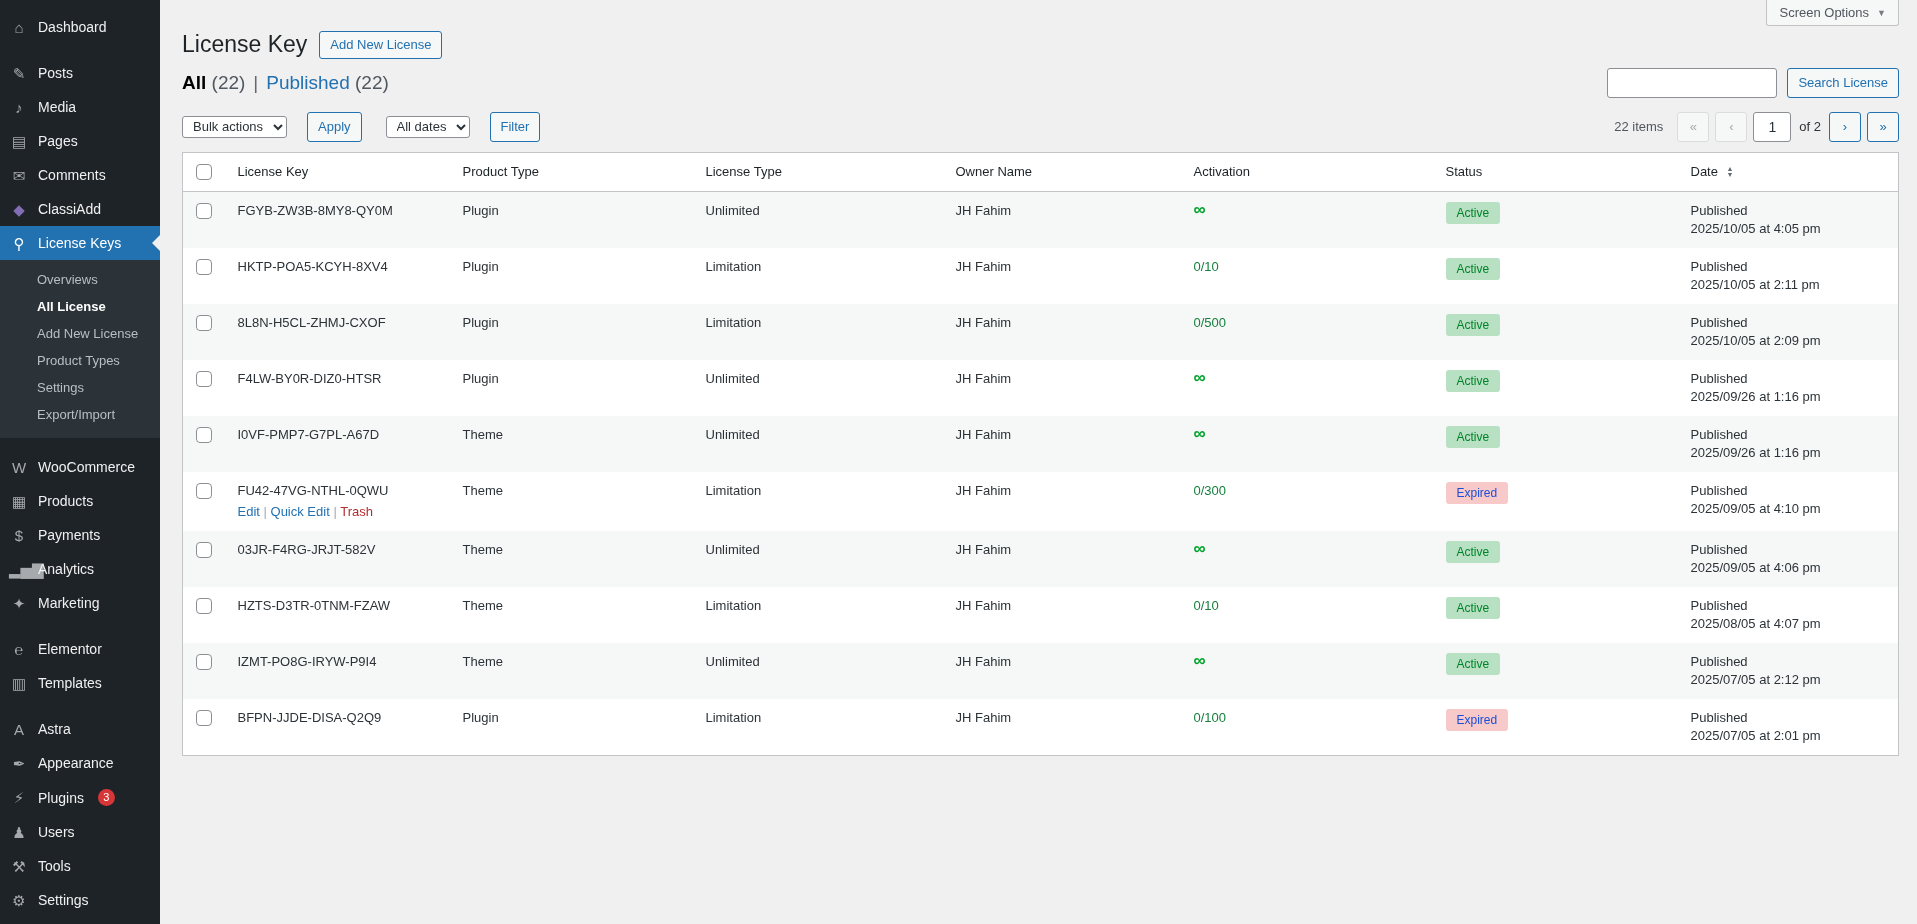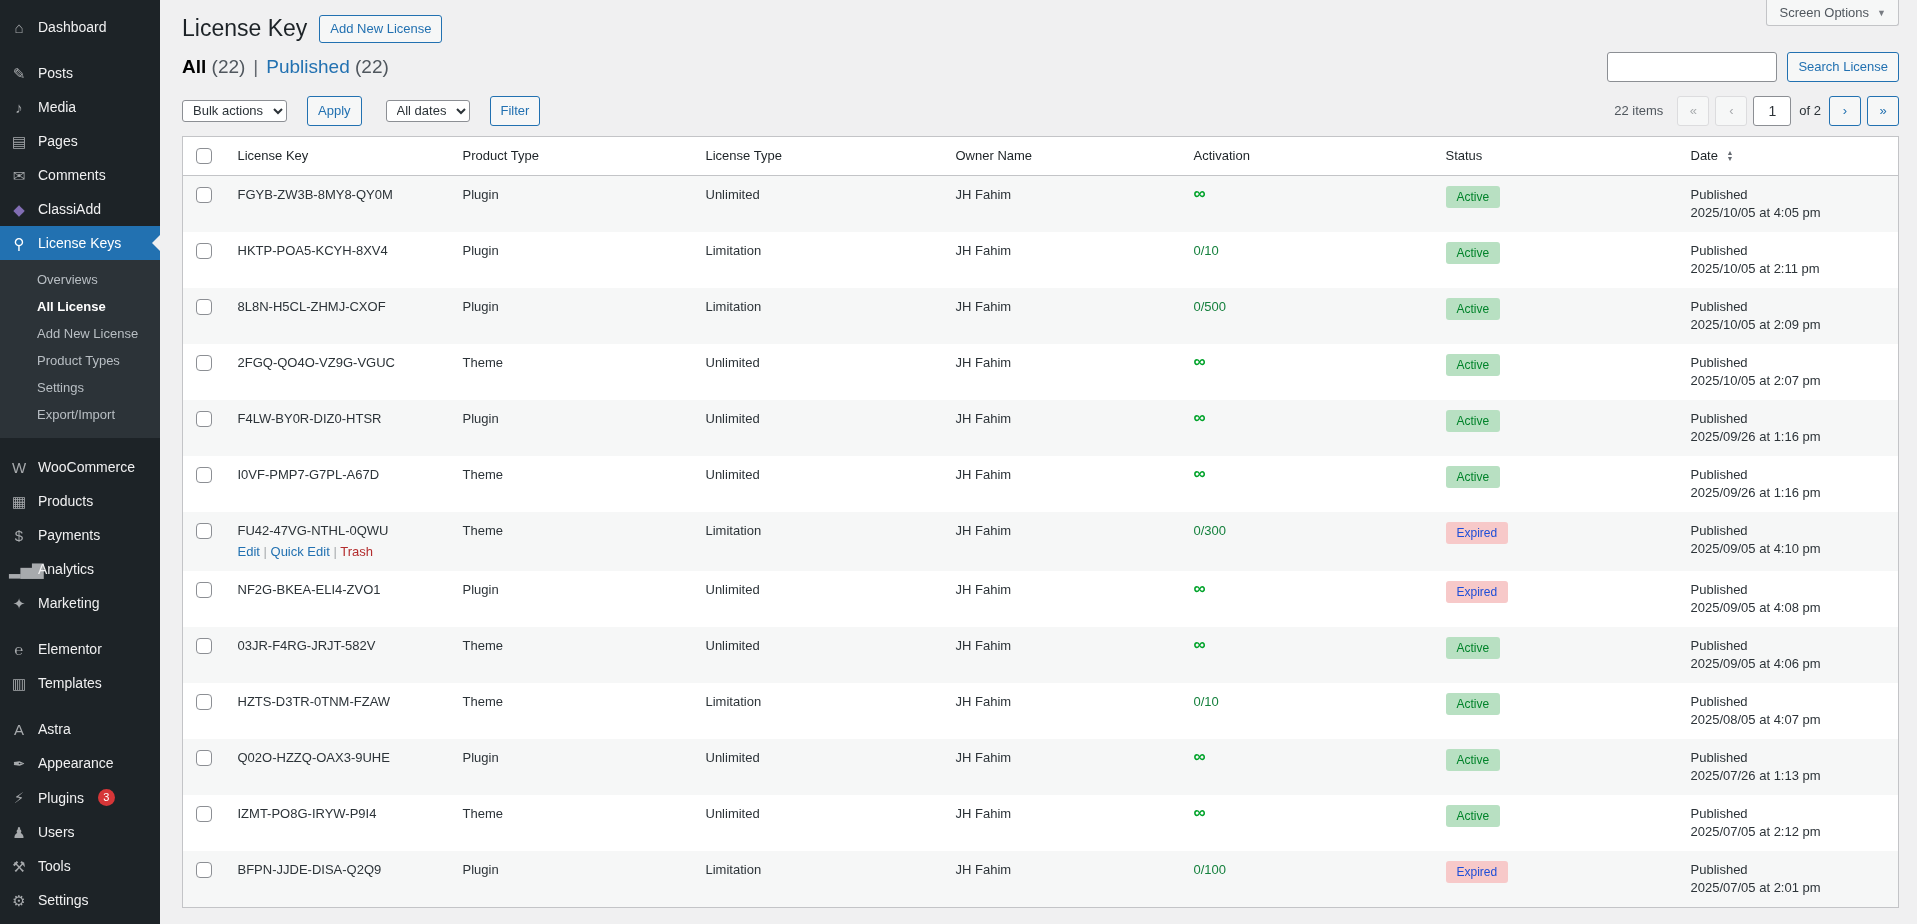--- a/index.html
+++ b/index.html
@@ -31,21 +31,21 @@
     color:#b9bfc4; cursor:pointer; text-decoration:none;
   }
   .submenu-item.current { color:#fff; font-weight:700; }
   .badge {
     display:inline-flex; align-items:center; justify-content:center;
     min-width:17px; height:17px; margin-left:5px; padding:0 4px;
     background:#d63638; color:#fff; border-radius:50%; font-size:11px; line-height:1;
   }
 
   
-  .content { flex:1; position:relative; padding:0 18px 0 22px; overflow:hidden; background:#f0f0f1; }
+  .content { flex:1; position:relative; padding:16px 18px 0 22px; overflow:hidden; background:#f0f0f1; }
   .screen-options {
     position:absolute; top:0; right:18px;
     display:inline-flex; align-items:center; gap:8px;
     background:#f6f7f7; border:1px solid #c3c4c7; border-top:none;
     border-radius:0 0 3px 3px; padding:5px 12px; font-size:13px; color:#50575e; cursor:pointer;
   }
   .screen-options .so-arrow { font-size:9px; color:#787c82; }
 
   .page-header { display:flex; align-items:center; gap:12px; padding-top:14px; }
   h1.title { margin:0; font-size:23px; font-weight:400; color:#1d2327; line-height:1.3; }
@@ -349,36 +349,20 @@
     <td><span class="act limited">0/500</span></td>
     <td><span class="status-badge active">Active</span></td>
     <td>
       <span>Published</span><br>
       <span>2025/10/05 at 2:09 pm</span>
     </td>
   </tr>
           <tr>
     <td class="check-col"><input type="checkbox" style=""></td>
     <td>
-      <span>2FGQ-QO4O-VZ9G-VGUC</span>
-      
-    </td>
-    <td>Theme</td>
-    <td>Unlimited</td>
-    <td>JH Fahim</td>
-    <td><span class="act unlimited">∞</span></td>
-    <td><span class="status-badge active">Active</span></td>
-    <td>
-      <span>Published</span><br>
-      <span>2025/10/05 at 2:07 pm</span>
-    </td>
-  </tr>
-          <tr>
-    <td class="check-col"><input type="checkbox" style=""></td>
-    <td>
       <span>F4LW-BY0R-DIZ0-HTSR</span>
       
     </td>
     <td>Plugin</td>
     <td>Unlimited</td>
     <td>JH Fahim</td>
     <td><span class="act unlimited">∞</span></td>
     <td><span class="status-badge active">Active</span></td>
     <td>
       <span>Published</span><br>
@@ -419,36 +403,20 @@
     <td><span class="act limited">0/300</span></td>
     <td><span class="status-badge expired">Expired</span></td>
     <td>
       <span>Published</span><br>
       <span>2025/09/05 at 4:10 pm</span>
     </td>
   </tr>
           <tr>
     <td class="check-col"><input type="checkbox" style=""></td>
     <td>
-      <span>NF2G-BKEA-ELI4-ZVO1</span>
-      
-    </td>
-    <td>Plugin</td>
-    <td>Unlimited</td>
-    <td>JH Fahim</td>
-    <td><span class="act unlimited">∞</span></td>
-    <td><span class="status-badge expired">Expired</span></td>
-    <td>
-      <span>Published</span><br>
-      <span>2025/09/05 at 4:08 pm</span>
-    </td>
-  </tr>
-          <tr>
-    <td class="check-col"><input type="checkbox" style=""></td>
-    <td>
       <span>03JR-F4RG-JRJT-582V</span>
       
     </td>
     <td>Theme</td>
     <td>Unlimited</td>
     <td>JH Fahim</td>
     <td><span class="act unlimited">∞</span></td>
     <td><span class="status-badge active">Active</span></td>
     <td>
       <span>Published</span><br>
@@ -467,36 +435,20 @@
     <td><span class="act limited">0/10</span></td>
     <td><span class="status-badge active">Active</span></td>
     <td>
       <span>Published</span><br>
       <span>2025/08/05 at 4:07 pm</span>
     </td>
   </tr>
           <tr>
     <td class="check-col"><input type="checkbox" style=""></td>
     <td>
-      <span>Q02O-HZZQ-OAX3-9UHE</span>
-      
-    </td>
-    <td>Plugin</td>
-    <td>Unlimited</td>
-    <td>JH Fahim</td>
-    <td><span class="act unlimited">∞</span></td>
-    <td><span class="status-badge active">Active</span></td>
-    <td>
-      <span>Published</span><br>
-      <span>2025/07/26 at 1:13 pm</span>
-    </td>
-  </tr>
-          <tr>
-    <td class="check-col"><input type="checkbox" style=""></td>
-    <td>
       <span>IZMT-PO8G-IRYW-P9I4</span>
       
     </td>
     <td>Theme</td>
     <td>Unlimited</td>
     <td>JH Fahim</td>
     <td><span class="act unlimited">∞</span></td>
     <td><span class="status-badge active">Active</span></td>
     <td>
       <span>Published</span><br>

